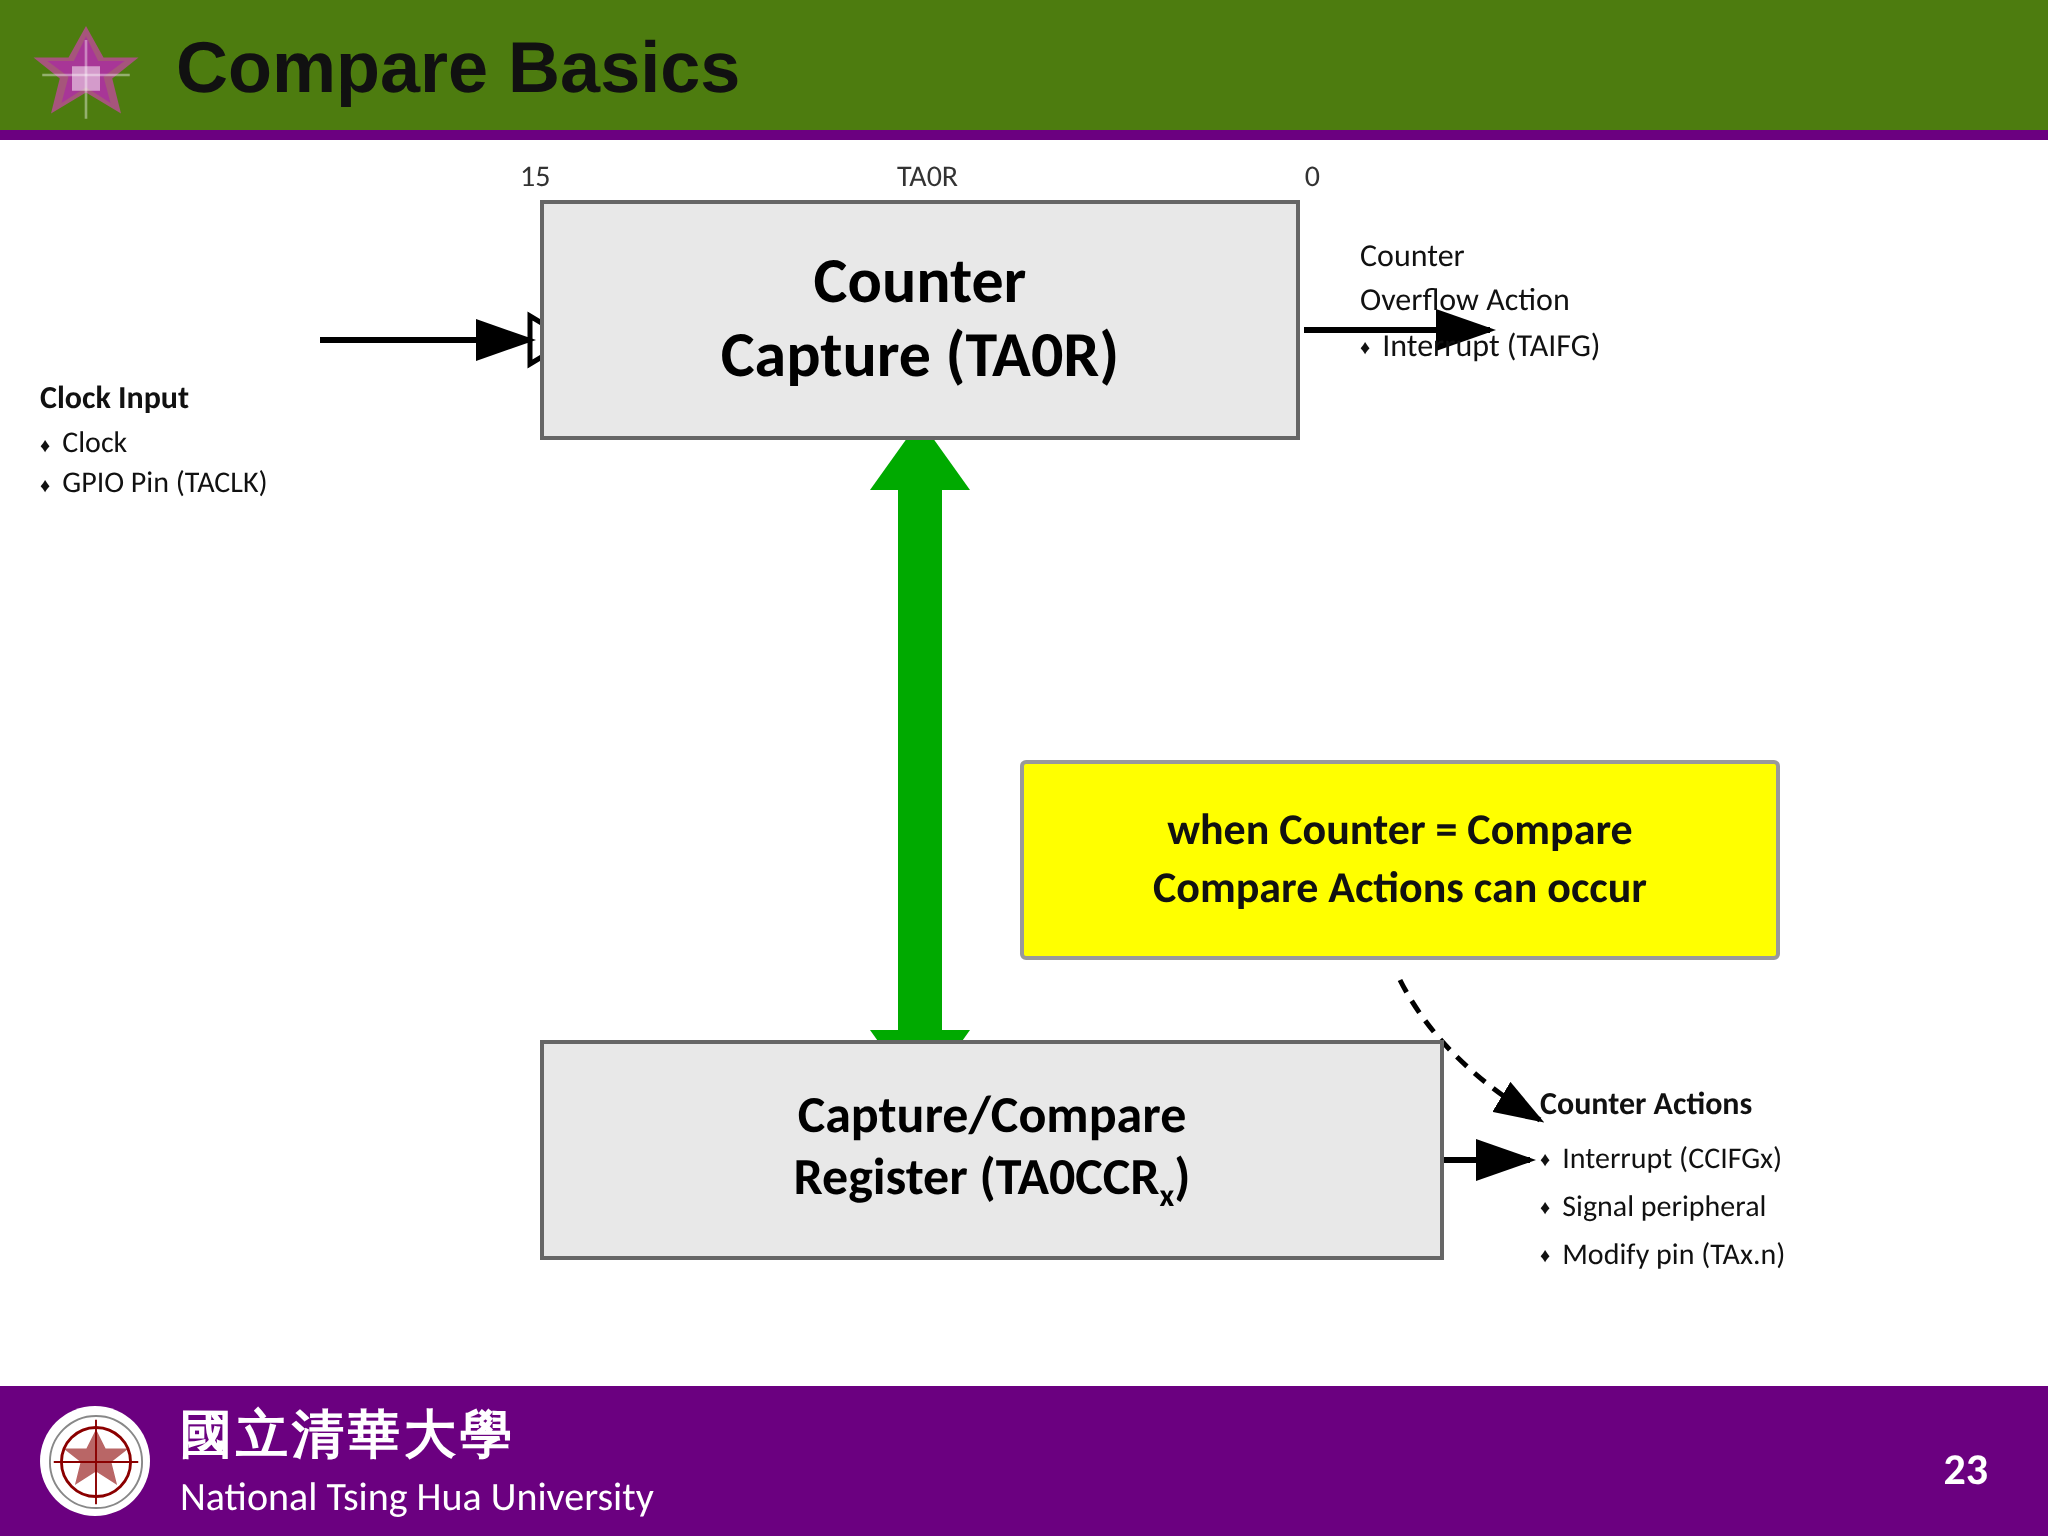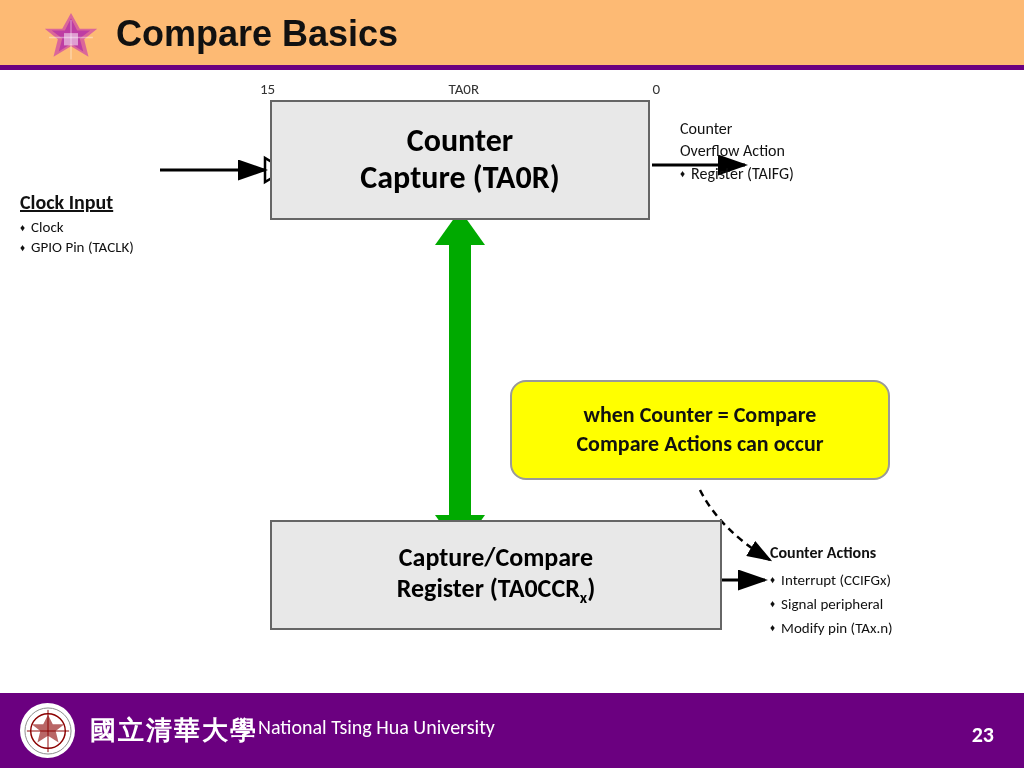--- a/index.html
+++ b/index.html
@@ -7,22 +7,22 @@
       width: 1024px;
       height: 768px;
       overflow: hidden;
       font-family: 'Calibri', 'Segoe UI', Arial, sans-serif;
       background: #fff;
       position: relative;
     }
 
     
     #header {
-      background: #fdba74;
-      padding: 10px 20px 0 36px;
+      background: #4d7c0f;
+      padding: 10px 20px 0 8px;
       display: flex;
       align-items: center;
       border-bottom: 5px solid #6b0080;
     }
     #logo-area {
       display: flex;
       flex-direction: column;
       align-items: center;
       margin-right: 10px;
     }
@@ -110,21 +110,21 @@
 
     
     .yellow-box {
       position: absolute;
       top: 310px;
       left: 510px;
       width: 380px;
       height: 100px;
       background: #ffff00;
       border: 2px solid #999;
-      border-radius: 16px;
+      border-radius: 3px;
       display: flex;
       flex-direction: column;
       align-items: center;
       justify-content: center;
     }
     .yellow-box .yb-text {
       font-size: 22px;
       font-weight: 700;
       color: #111;
       text-align: center;
@@ -133,24 +133,23 @@
 
     
     .clock-input-area {
       position: absolute;
       top: 120px;
       left: 20px;
       font-size: 15px;
       color: #111;
     }
     .clock-input-area .ci-title {
-      font-size: 20px;
+      font-size: 16px;
       font-weight: 600;
       margin-bottom: 4px;
-      text-decoration: underline;
     }
     .clock-input-area .ci-item {
       display: flex;
       align-items: center;
       margin-bottom: 2px;
     }
     .clock-input-area .bullet {
       font-size: 10px;
       margin-right: 6px;
     }
@@ -224,20 +223,21 @@
       background: #fff;
       border-radius: 50%;
       margin-right: 15px;
       display: flex;
       align-items: center;
       justify-content: center;
       overflow: hidden;
     }
     #footer-text-area {
       display: flex;
+      flex-direction: column;
     }
     #footer-chinese {
       font-size: 26px;
       color: #fff;
       font-weight: 600;
       letter-spacing: 2px;
     }
     #footer-english {
       font-size: 20px;
       color: #fff;
@@ -337,21 +337,21 @@
       <span class="bullet">♦</span>
       <span>GPIO Pin (TACLK)</span>
     </div>
   </div>
 
   <div class="overflow-action-area">
     <div>Counter</div>
     <div>Overflow Action</div>
     <div class="oa-item">
       <span class="bullet">♦</span>
-      <span>Register (TAIFG)</span>
+      <span>Interrupt (TAIFG)</span>
     </div>
   </div>
 
   <div class="compare-actions-area">
     <div class="ca-title">Counter Actions</div>
     <div class="ca-item">
       <span class="bullet">♦</span>
       <span>Interrupt (CCIFGx)</span>
     </div>
     <div class="ca-item">

